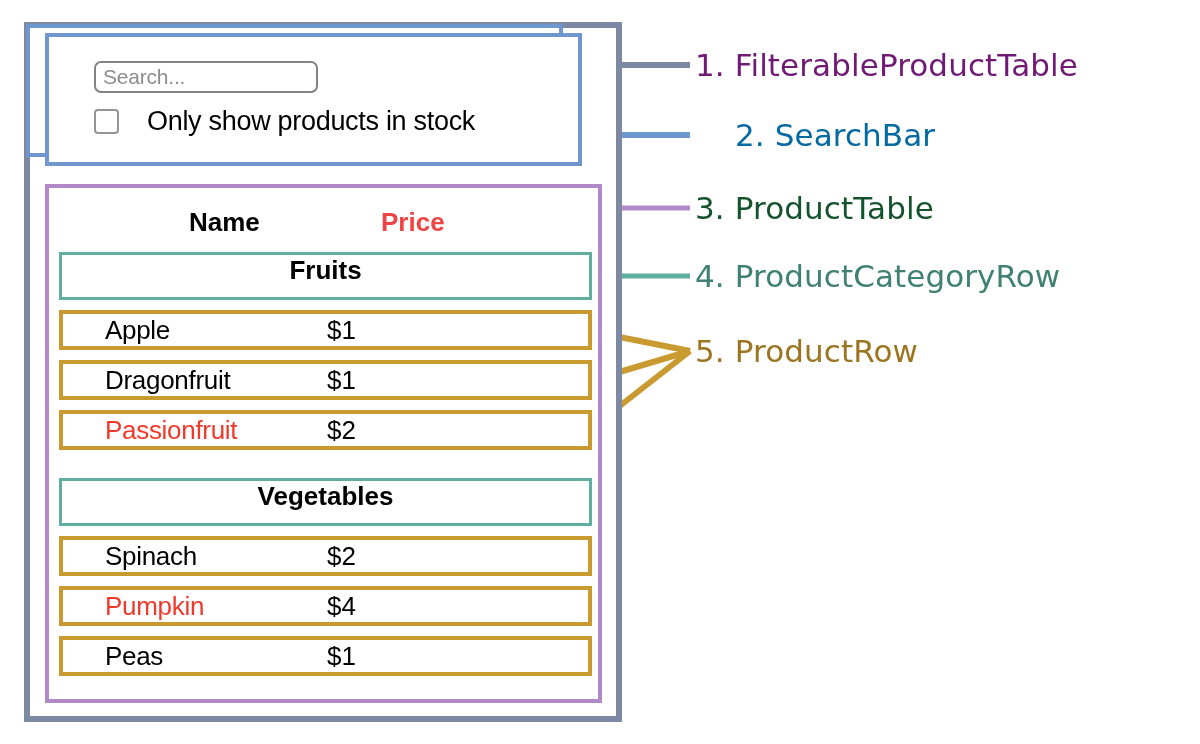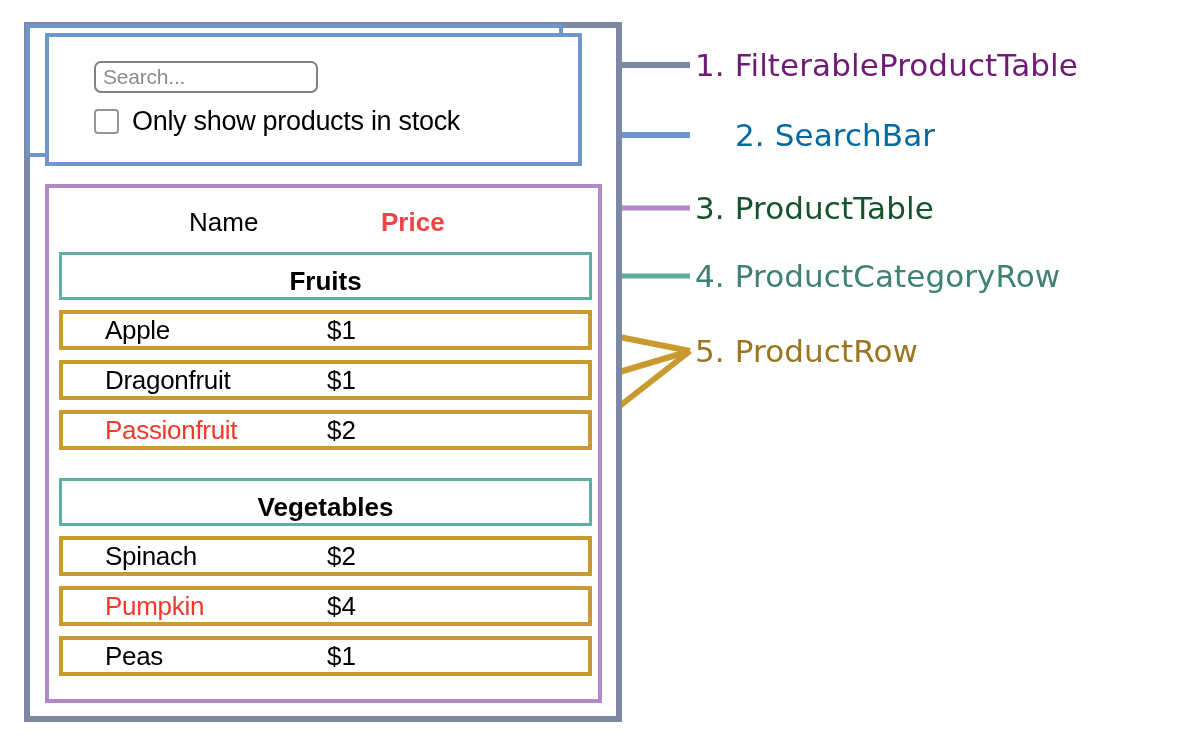--- a/index.html
+++ b/index.html
@@ -69,21 +69,21 @@
     color: #8d8d8d;
     font-family: "Liberation Sans", sans-serif;
     letter-spacing: -0.2px;
   }
   .checkbox-row {
     position: absolute;
     left: 45px;
     top: 69px;
     display: flex;
     align-items: center;
-    gap: 13px;
+    gap: 28px;
   }
   .checkbox-box {
     width: 25px;
     height: 25px;
     border: 2px solid #959595;
     border-radius: 4px;
     box-sizing: border-box;
     background: #ffffff;
     flex: 0 0 auto;
   }
@@ -114,21 +114,21 @@
     top: 12px;
     width: 533px;
     height: 44px;
     display: flex;
     align-items: center;
   }
   .th-name {
     position: absolute;
     left: 130px;
     font-size: 26px;
-    font-weight: normal;
+    font-weight: bold;
     color: #000000;
     font-family: "Liberation Sans", sans-serif;
   }
   .th-price {
     position: absolute;
     left: 322px;
     font-size: 26px;
     font-weight: bold;
     color: #ef4444;
     font-family: "Liberation Sans", sans-serif;
@@ -139,21 +139,21 @@
     position: absolute;
     left: 10px;
     width: 533px;
     box-sizing: border-box;
     background: #ffffff;
   }
   .category-row {
     border: 3px solid #5fae9f;
     height: 48px;
     display: flex;
-    align-items: flex-end;
+    align-items: flex-start;
     justify-content: center;
   }
   .category-label {
     font-size: 26px;
     font-weight: bold;
     color: #000000;
     font-family: "Liberation Sans", sans-serif;
   }
   .product-row {
     border: 4px solid #c99a2f;

